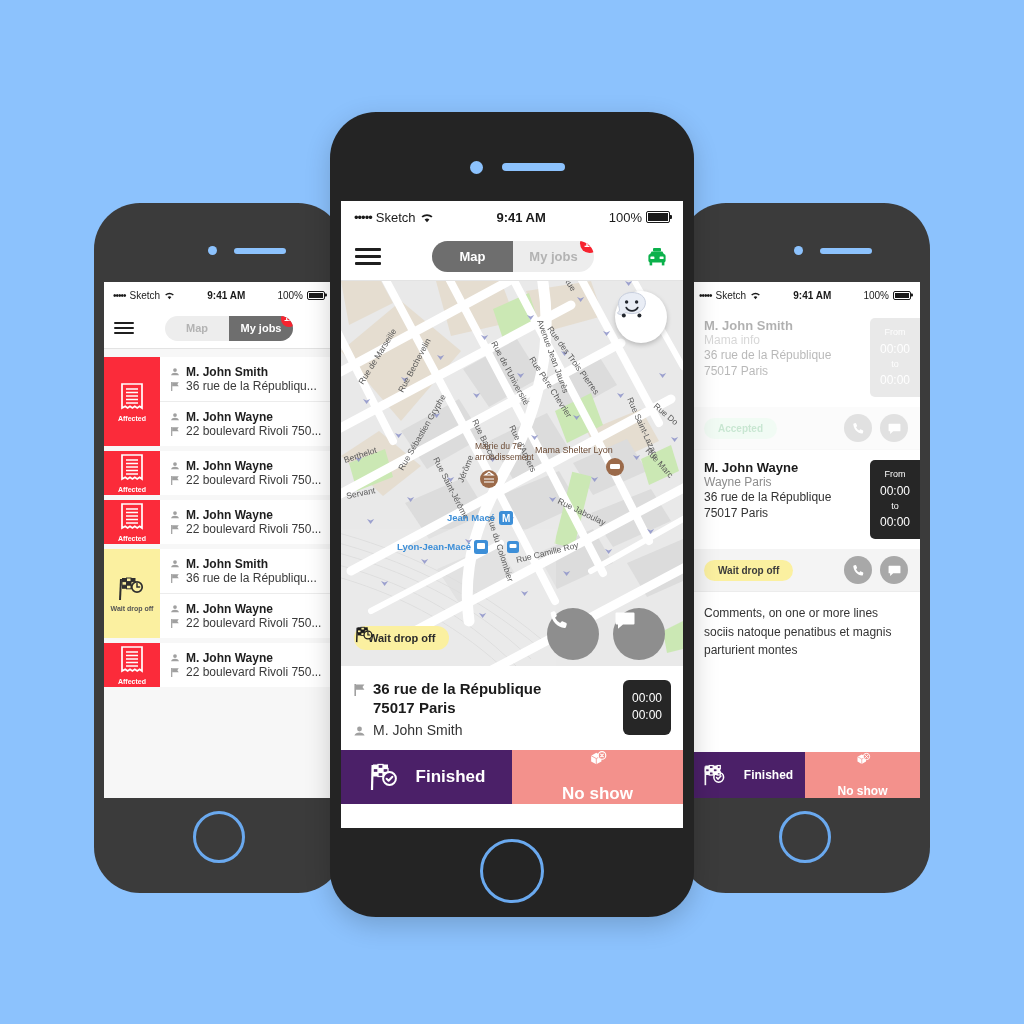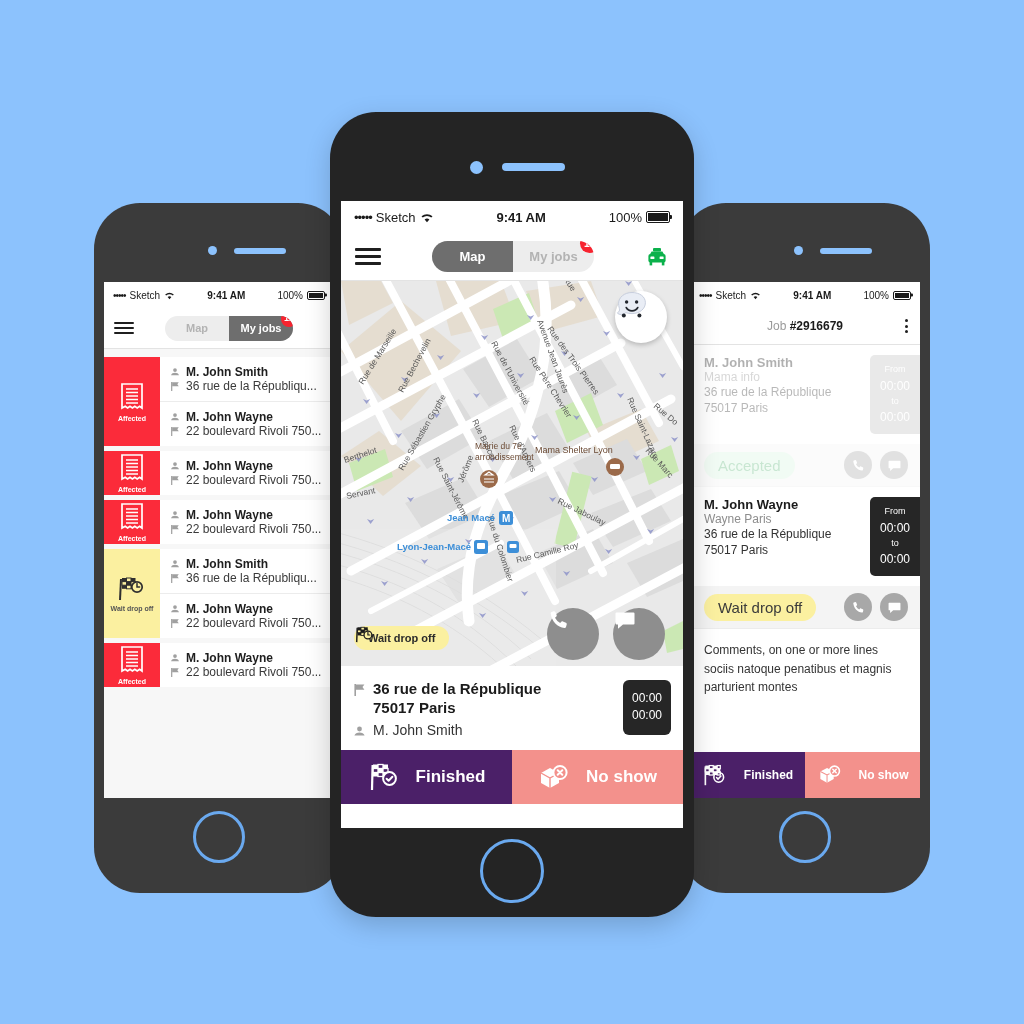--- a/index.html
+++ b/index.html
@@ -87,21 +87,21 @@
   .d-addr{font-weight:700;font-size:15px;color:#1b1b1b;line-height:1.25;}
   .d-person{font-size:14px;color:#333;}
   .time-box{background:#262626;color:#fff;border-radius:6px;text-align:center;
             padding:10px 9px;font-size:12px;line-height:1.45;flex:0 0 auto;}
 
   
   .actions{display:flex;height:54px;}
   .act{flex:1;display:flex;align-items:center;justify-content:center;gap:18px;
        color:#fff;font-weight:700;font-size:14px;cursor:pointer;}
   .act.finished{background:#4b2068;}
-  .act.noshow{background:#f3918c;}
+  .act.noshow{background:#f3918c;flex-direction:column;}
 
   
   .rnav{display:flex;align-items:center;justify-content:center;background:#fff;
         border-bottom:1px solid #e3e3e3;position:relative;}
   .rnav-title{font-size:12px;color:#9b9b9b;}
   .rnav-title b{color:#1b1b1b;}
   .kebab{position:absolute;right:12px;display:flex;flex-direction:column;gap:2.5px;cursor:pointer;}
   .kebab i{width:3px;height:3px;border-radius:50%;background:#1f1f1f;display:block;}
   .rcard{background:#fff;border-bottom:1px solid #ececec;}
   .rcard.dim{opacity:.34;}
@@ -109,21 +109,21 @@
   .rc-main{flex:1;min-width:0;}
   .rc-name{font-weight:700;font-size:13px;color:#1b1b1b;}
   .rc-sub{font-size:12px;color:#8d8d8d;}
   .rc-addr{font-size:12px;color:#333;line-height:1.35;}
   .rc-time{flex:0 0 auto;text-align:center;color:#fff;font-size:9px;padding:8px 10px;
            border-radius:5px 0 0 5px;line-height:1.5;}
   .rc-time b{font-size:12px;font-weight:400;display:block;}
   .rc-time.grey{background:#bfbfbf;}
   .rc-time.dark{background:#262626;}
   .rcard-bot{display:flex;align-items:center;background:#f4f4f4;padding:7px 12px 7px 14px;}
-  .chip{border-radius:999px;padding:5px 14px;font-size:15px;font-weight:400;}
+  .chip{border-radius:999px;padding:5px 14px;font-size:10px;font-weight:700;}
   .chip.accepted{background:#d8f5e0;color:#5fb87c;}
   .chip.wait{background:#fbf0a0;color:#3b3b3b;}
   .rbtns{margin-left:auto;display:flex;gap:8px;}
   .rbtn{width:28px;height:28px;border-radius:50%;background:#a8a8a8;display:flex;
         align-items:center;justify-content:center;color:#fff;}
   .comments{padding:12px 14px;font-size:12px;color:#343434;line-height:1.55;background:#fff;}
   .pkg{background:#eeeeee;padding:10px 14px;font-size:12px;color:#2b2b2b;display:flex;
        align-items:center;}
   .pencil{margin-left:auto;color:#555;}
   svg{display:block;}
@@ -381,30 +381,20 @@
         </div>
         <div class="sb-time">9:41 AM</div>
         <div class="sb-right">
           <span>100%</span>
           <span class="batt" style="width:18px;height:9px;">
               <i></i>
             </span>
         </div>
       </div>
 
-      <div class="rnav" style="height:36px;">
-        <div class="rnav-title">
-          <span>Job </span><b>#2916679</b>
-        </div>
-        <div class="kebab">
-            <i></i>
-            <i></i>
-            <i></i>
-          </div>
-      </div>
 
       <div id="right-body">
           <div class="rcard dim">
             <div class="rcard-top">
               <div class="rc-main">
                 <div class="rc-name">M. John Smith</div>
                 <div class="rc-sub">Mama info</div>
                 <div class="rc-addr">36 rue de la République</div>
                 <div class="rc-addr">75017 Paris</div>
               </div>

